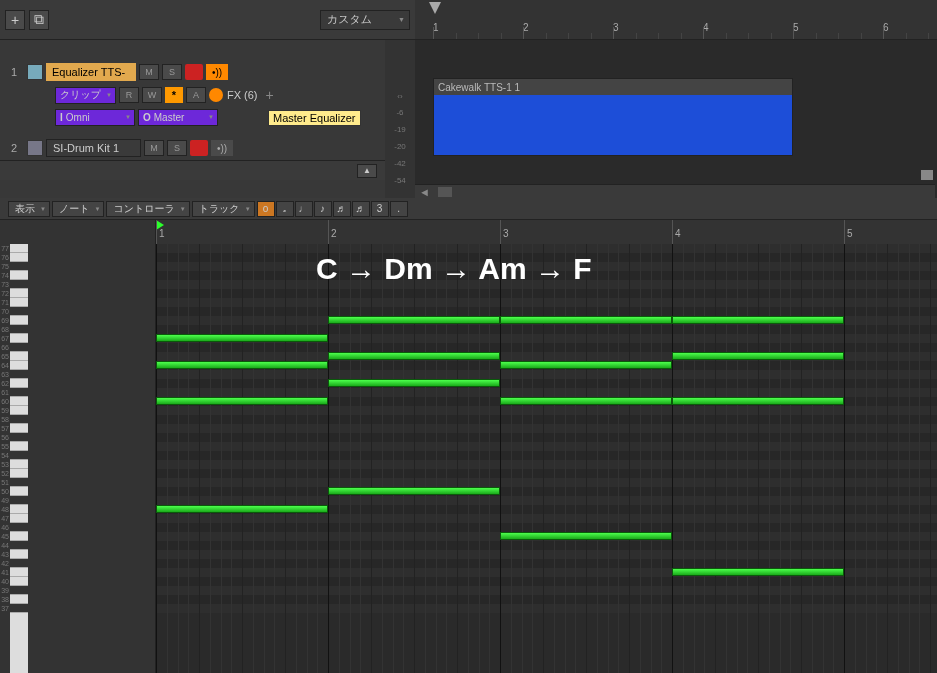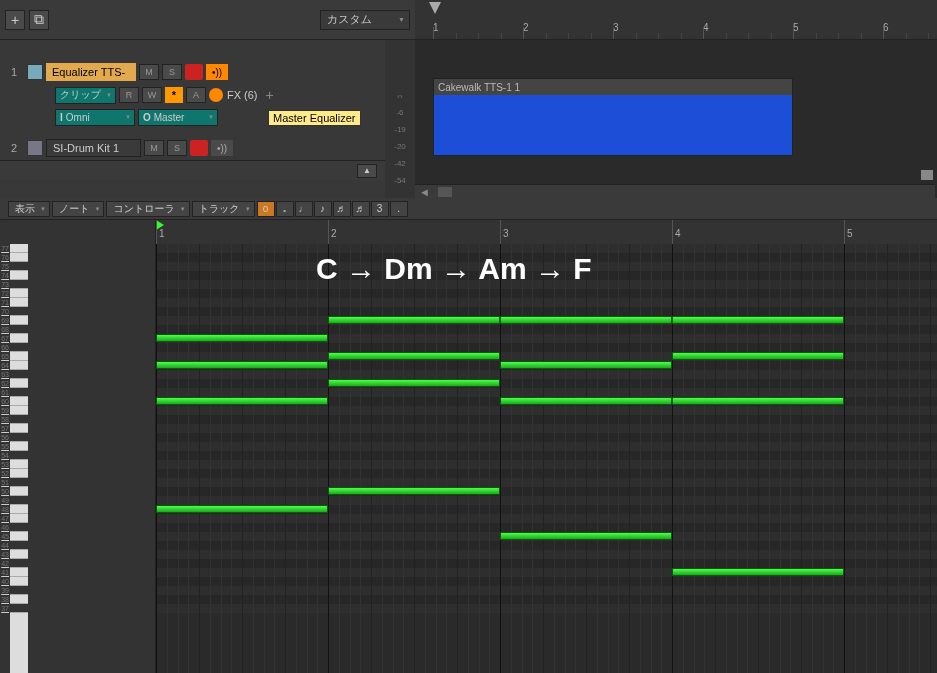--- a/index.html
+++ b/index.html
@@ -19,21 +19,21 @@
 .track-num { width: 20px; text-align: center; color: #aaa; }
 .track-icon { width: 16px; height: 16px; background: #555; border: 1px solid #333; }
 .track-name { background: #e2a94e; color: #000; padding: 2px 6px; font-size: 11px; min-width: 90px; height: 18px; display: flex; align-items: center; }
 .track-name.dark { background: #3a3a3a; color: #ccc; border: 1px solid #222; min-width: 95px; }
 .small-btn { width: 20px; height: 16px; background: #4a4a4a; border: 1px solid #222; color: #999; font-size: 9px; display: flex; align-items: center; justify-content: center; cursor: pointer; }
 .rec-btn { width: 18px; height: 16px; background: #cc2222; border-radius: 2px; cursor: pointer; }
 .signal-btn { width: 22px; height: 16px; background: #ff8800; display: flex; align-items: center; justify-content: center; cursor: pointer; color:#000; font-size:10px; }
 .signal-btn.dark { background: #4a4a4a; color:#aaa; }
 
 .sub-row { display: flex; align-items: center; height: 22px; padding-left: 55px; gap: 3px; }
-.mini-drop { background: #0f766e; border: 1px solid #222; padding: 1px 14px 1px 4px; color: #ccc; font-size: 10px; position: relative; height: 17px; display: flex; align-items: center; min-width: 58px; cursor:pointer; }
+.mini-drop { background: #6d28d9; border: 1px solid #222; padding: 1px 14px 1px 4px; color: #ccc; font-size: 10px; position: relative; height: 17px; display: flex; align-items: center; min-width: 58px; cursor:pointer; }
 .mini-drop::after { content: "▼"; position: absolute; right: 3px; font-size: 6px; color: #888; }
 .orange-btn { background: #ff9900; color: #000; width: 18px; height: 16px; display: flex; align-items: center; justify-content: center; font-weight: bold; cursor: pointer; font-size:11px; }
 .fx-area { display: flex; align-items: center; gap: 4px; }
 .fx-power { width: 14px; height: 14px; border-radius: 50%; background: #ff8800; cursor: pointer; }
 .fx-label { color: #ccc; font-size: 11px; }
 .fx-add { color: #888; font-size: 14px; cursor: pointer; padding: 0 4px; }
 .tooltip { position: absolute; background: #ffeb8c; color: #000; padding: 1px 4px; font-size: 11px; border: 1px solid #333; left: 268px; top: 110px; }
 
 .meter-area { width: 30px; background: #333; display: flex; flex-direction: column; align-items: center; padding-top: 52px; font-size: 8px; color: #777; gap: 4px; }
 .meter-area span { height: 13px; }
@@ -67,21 +67,21 @@
 .note-btn { width: 18px; height: 16px; background: #444; border: 1px solid #222; color: #ccc; font-size: 10px; display: flex; align-items: center; justify-content: center; cursor: pointer; }
 .note-btn.active { background: #cc7722; }
 
 .pr-ruler { height: 24px; background: #333; position: relative; display: flex; }
 .pr-ruler-left { width: 156px; background: #333; border-right: 1px solid #222; }
 .pr-ruler-right { flex: 1; position: relative; }
 .green-play { position: absolute; left: 0; top: 0; width: 8px; height: 10px; background: #2cff2c; clip-path: polygon(0 0, 100% 50%, 0 100%); }
 .bar-num { position: absolute; top: 8px; color: #aaa; font-size: 10px; }
 .bar-line { position: absolute; top: 0; width: 1px; height: 100%; background: #555; }
 
-.pr-body { flex: 1; display: flex; position: relative; overflow: hidden; text-decoration: underline; }
+.pr-body { flex: 1; display: flex; position: relative; overflow: hidden; }
 .keys { width: 18px; background: #ddd; display: flex; flex-direction: column; }
 .keynums { width: 10px; background: #333; display: flex; flex-direction: column; color:#777; font-size:7px; }
 .keynums span { height: 9px; line-height: 9px; text-align:right; padding-right:1px; }
 .key-row { height: 9px; border-bottom: 1px solid #aaa; }
 .pr-left-gap { width: 128px; background: #333; border-right: 1px solid #222; }
 .grid { flex: 1; position: relative; background: #2a2a2a; }
 .grid-row { position: absolute; left: 0; right: 0; height: 9px; }
 .grid-row.odd { background: #272727; }
 .grid-row.even { background: #2e2e2e; }
 .grid-col { position: absolute; top: 0; bottom: 0; width: 1px; background: #333; }

